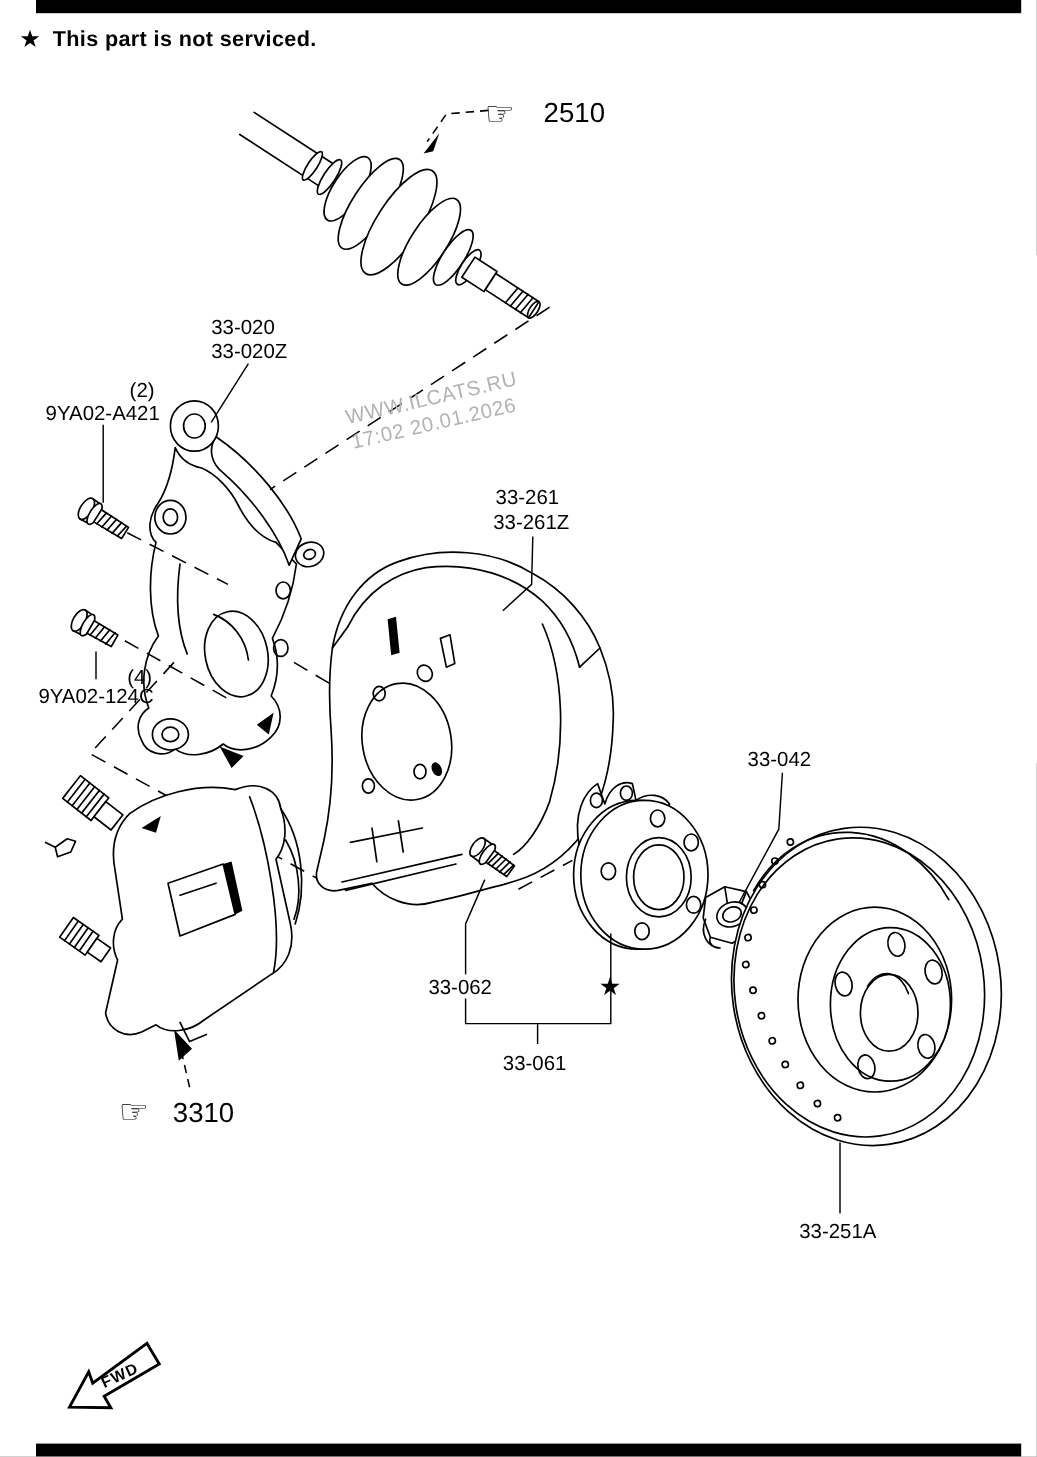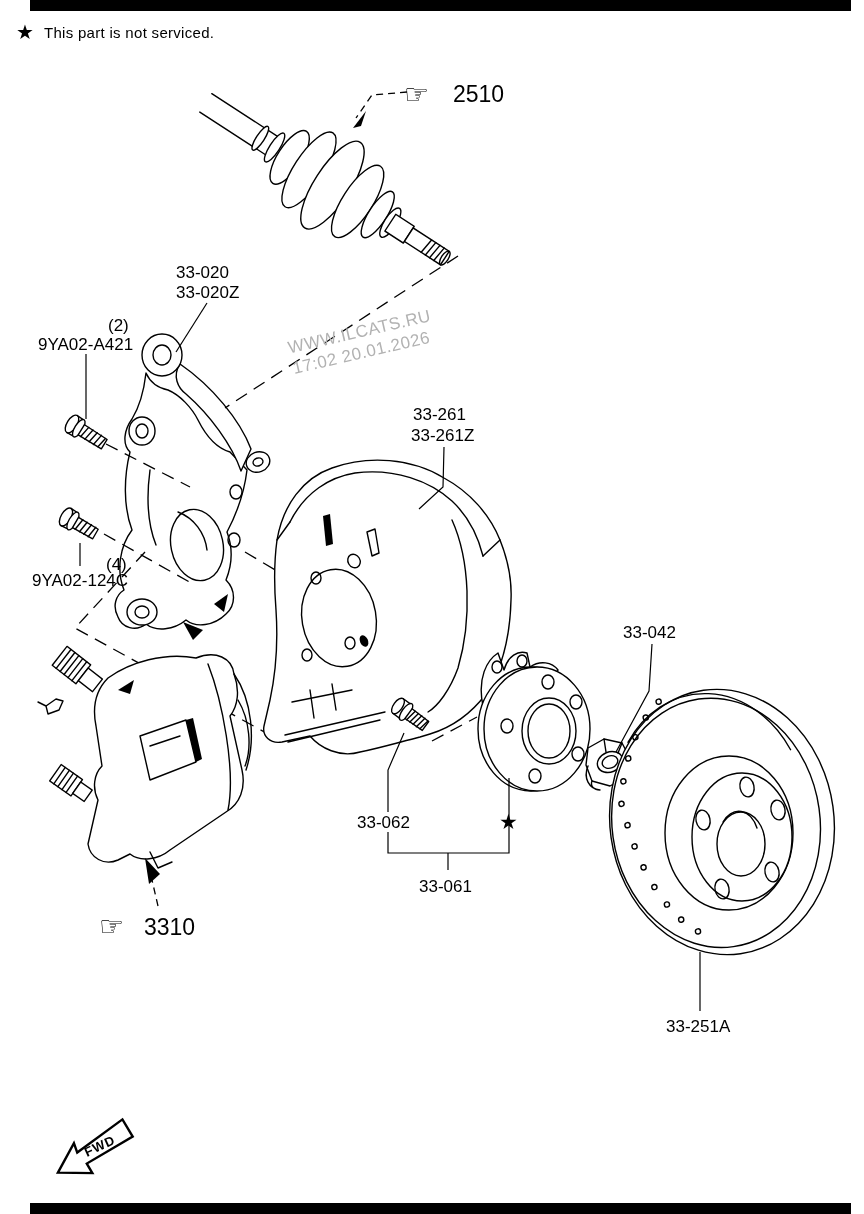--- a/index.html
+++ b/index.html
@@ -8,21 +8,21 @@
     font-family:"Liberation Sans", sans-serif;overflow:hidden;margin:0 auto;
   }
   .bar{position:absolute;left:30px;width:821px;height:11px;background:#000;}
   #top-bar{top:0;}
   #bottom-bar{top:1203px;}
   #header-note{
     position:absolute;left:16px;top:22px;display:flex;align-items:center;gap:10px;
     color:#000;
   }
   #header-note .star{font-size:20px;line-height:20px;}
-  #header-note .note{font-size:15px;font-weight:400;letter-spacing:.3px;}
+  #header-note .note{font-size:18px;font-weight:700;letter-spacing:.3px;}
   #watermark{
     position:absolute;left:286px;top:338px;width:210px;
     transform:rotate(-13deg);transform-origin:left top;
     font-size:17px;line-height:21px;letter-spacing:.5px;
     color:#b2b2b2;z-index:3;pointer-events:none;
   }
   svg{position:absolute;left:0;top:0;z-index:2;}
   svg text{font-family:"Liberation Sans", sans-serif;fill:#000;}
   .plabel{font-size:17px;}
   .rlabel{font-size:23px;}

